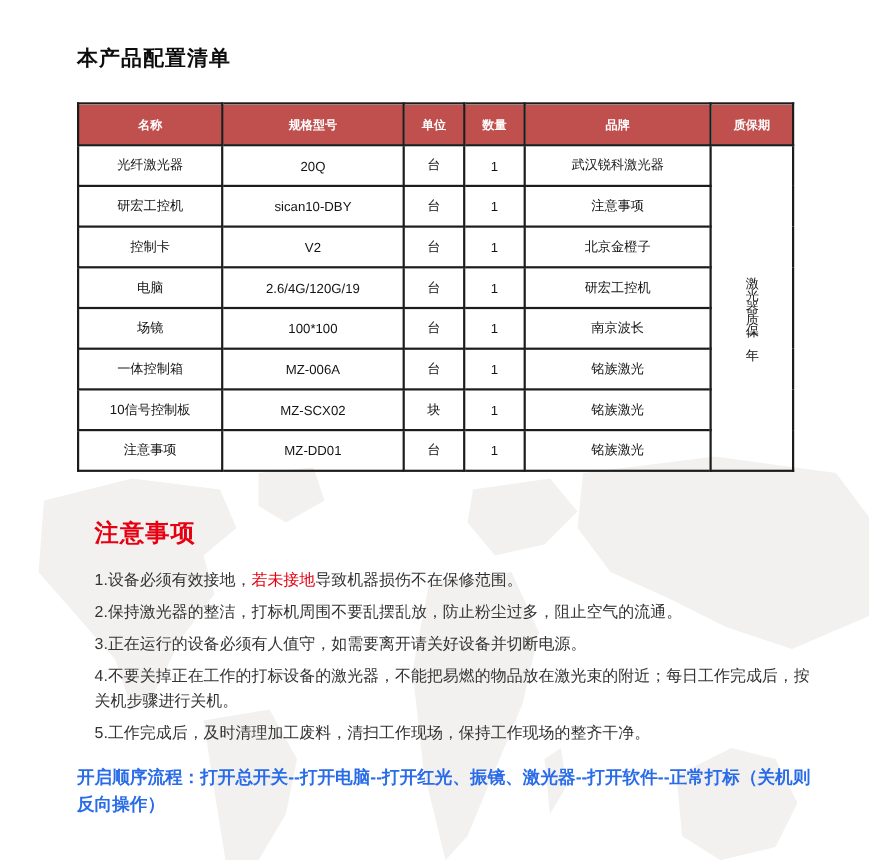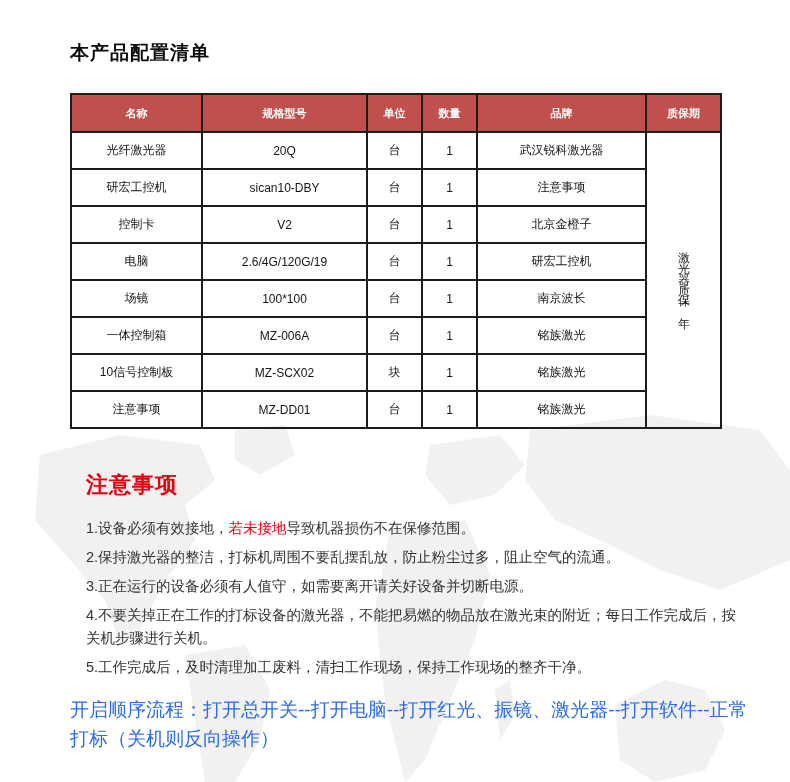--- a/index.html
+++ b/index.html
@@ -38,21 +38,21 @@
   .notes-title{
     margin:0 0 17px 0;font-size:22px;font-weight:bold;color:#e60012;letter-spacing:1px;
   }
   .note-item{
     margin:0 0 6px 0;font-size:14.5px;line-height:1.58;color:#333333;
   }
   .red-text{color:#e60012;}
 
   .startup-line{
     position:absolute;left:70px;top:696px;width:680px;
-    font-size:19px;font-weight:normal;color:#2a6ce8;line-height:1.5;
+    font-size:16px;font-weight:bold;color:#2a6ce8;line-height:1.5;
   }
 </style>
 </head>
 <body>
 
 <svg class="watermark" viewBox="0 0 790 782" xmlns="http://www.w3.org/2000/svg" aria-hidden="true">
   <g fill="#f2f1ef">
 
     <path d="M40 455 L120 435 L200 445 L215 480 L185 505 L195 540 L165 580 L140 630 L120 645 L105 600 L70 560 L35 520 Z"></path>
 

